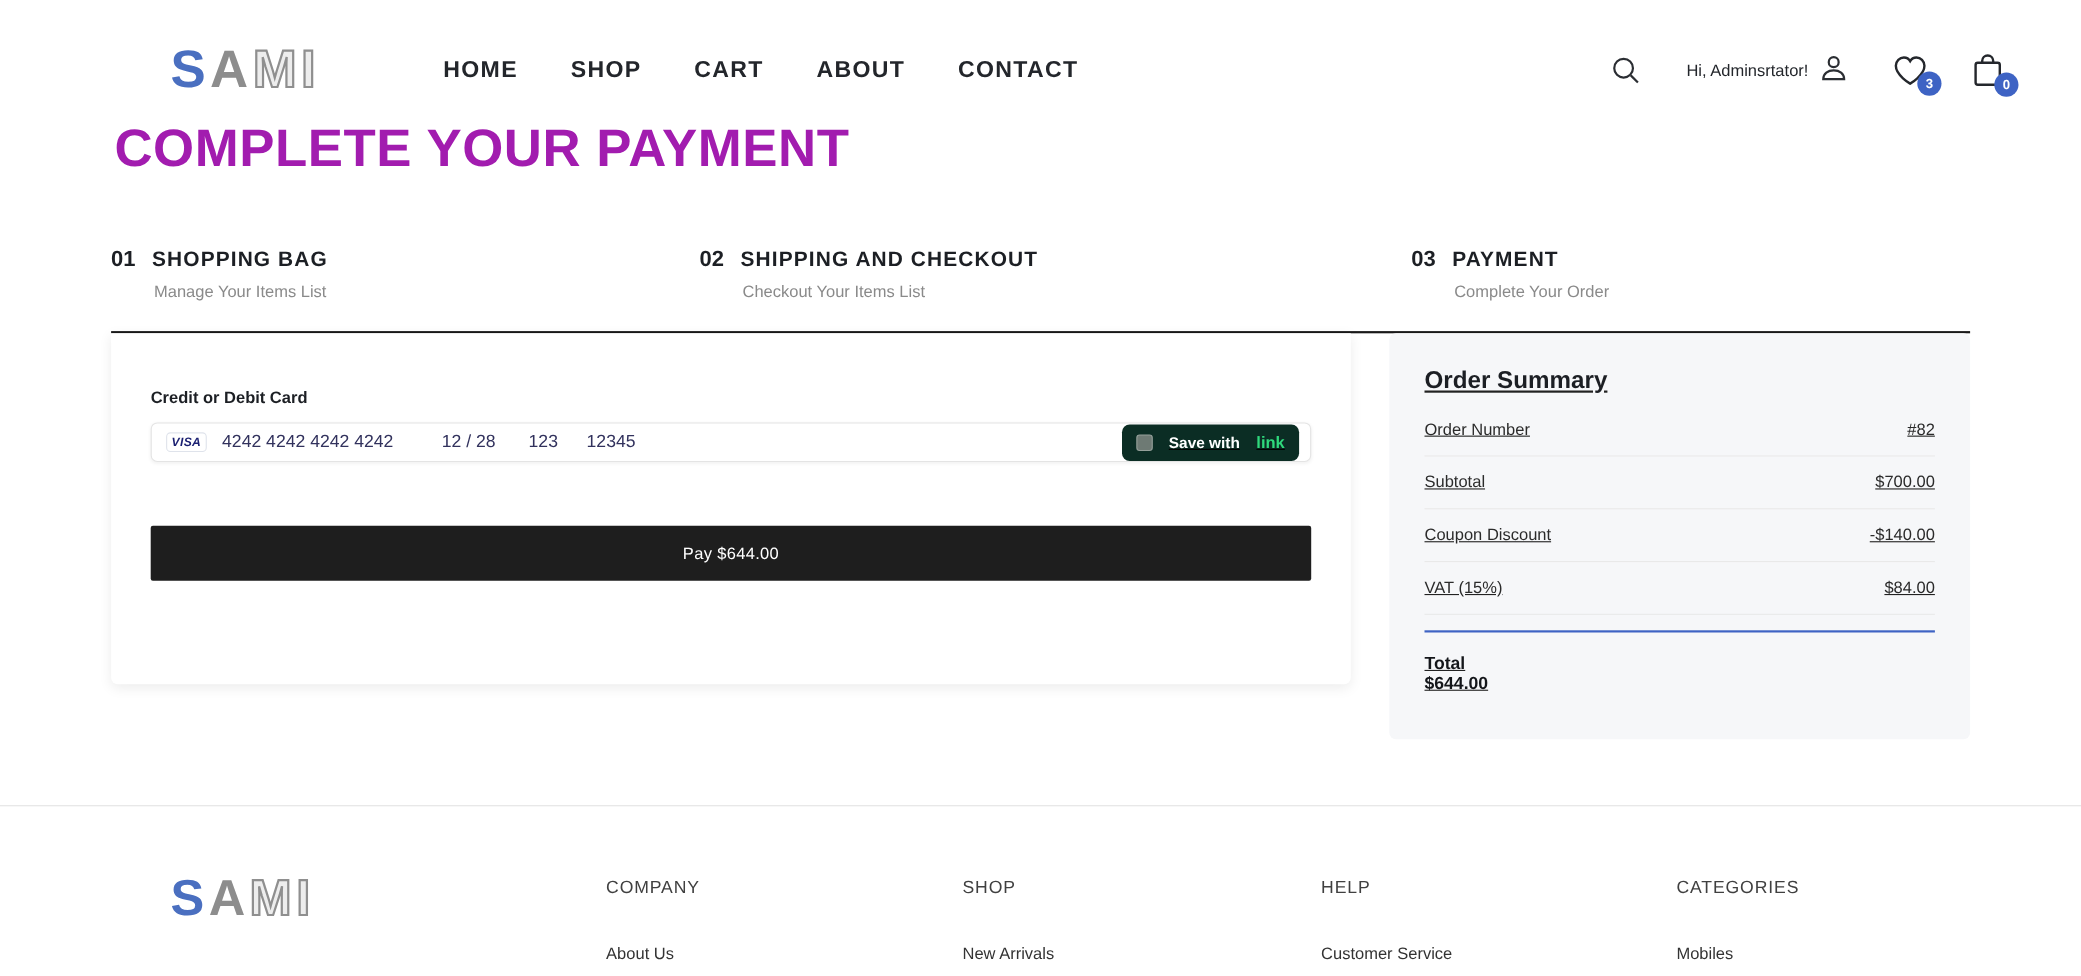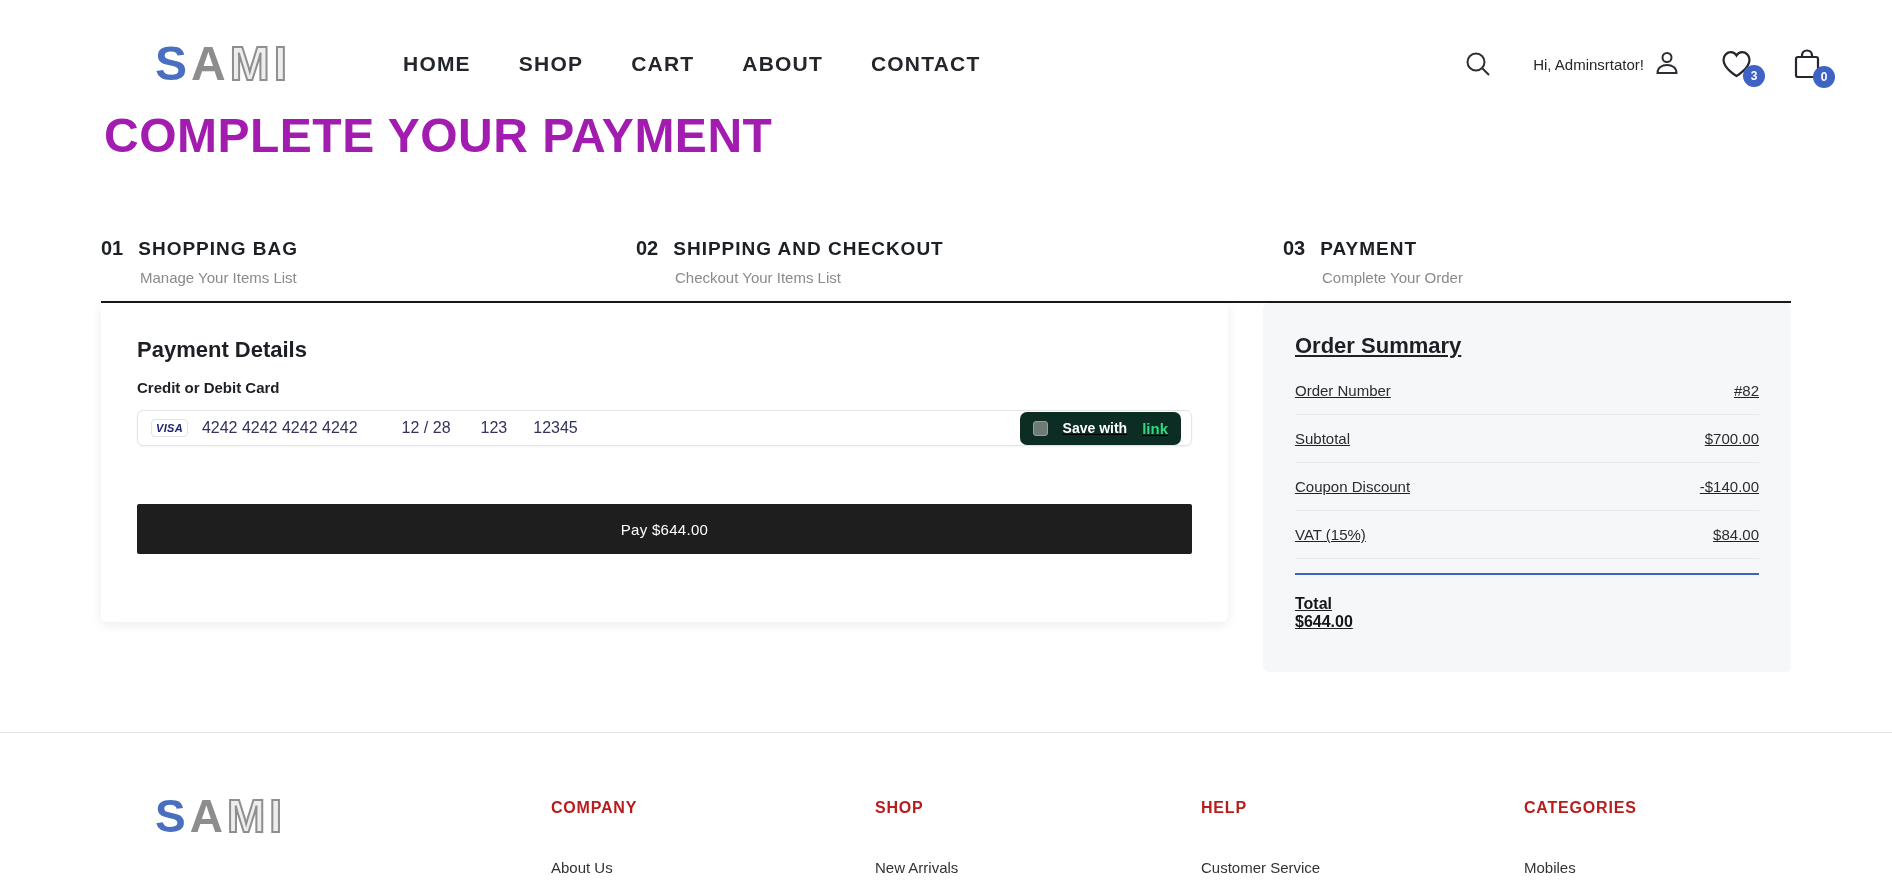--- a/index.html
+++ b/index.html
@@ -31,21 +31,21 @@
   .badge{position:absolute;right:-13px;bottom:-8px;width:22px;height:22px;border-radius:50%;
     background:var(--accent-blue);color:#fff;font-size:12px;font-weight:700;
     display:flex;align-items:center;justify-content:center;}
   .account{display:flex;align-items:center;gap:9px;font-size:15px;color:#23262b;cursor:pointer;}
 
   
   .page-title{margin:4px 0 0 104px;font-size:48px;font-weight:800;letter-spacing:.5px;color:#a21caf;}
 
   
   .steps{position:relative;width:1690px;margin:58px auto 0;height:66px;}
-  .step{position:absolute;top:16px;}
+  .step{position:absolute;top:4px;}
   .step:nth-child(1){left:0;}
   .step:nth-child(2){left:535px;}
   .step:nth-child(3){left:1182px;}
   .step-head{display:flex;align-items:baseline;gap:15px;}
   .step-num{font-size:20px;font-weight:700;color:#1c1f24;}
   .step-title{font-size:19px;font-weight:700;letter-spacing:1px;color:#1c1f24;}
   .step-sub{margin:9px 0 0 39px;font-size:15px;color:#8a8a8a;}
 
   .top-divider{width:1690px;height:2px;margin:14px auto 0;background:#191919;}
 
@@ -86,21 +86,21 @@
     font-size:16px;font-weight:800;color:#14161a;flex-direction:column;}
 
   
   .footer{margin-top:60px;border-top:1px solid #e3e3e3;position:relative;height:152px;background:#fff;}
   .footer .logo{position:absolute;left:155px;top:60px;font-size:46px;}
   .footer-col{position:absolute;top:66px;}
   .footer-col:nth-of-type(2){left:551px;}
   .footer-col:nth-of-type(3){left:875px;}
   .footer-col:nth-of-type(4){left:1201px;}
   .footer-col:nth-of-type(5){left:1524px;}
-  .footer-heading{font-size:16px;font-weight:700;letter-spacing:.8px;color:#b91c1c;}
+  .footer-heading{font-size:16px;font-weight:400;letter-spacing:.8px;color:#404040;}
   .footer-link{display:block;margin-top:42px;font-size:15px;color:#333;text-decoration:none;cursor:pointer;}
 </style>
 </head>
 <body>
 
 <div class="header">
   <div class="logo">
     <span class="l-blue">S</span><span class="l-gray">A</span><span class="l-outline">M</span><span class="l-outline">I</span>
   </div>
 
@@ -177,21 +177,20 @@
     </div>
     <div class="step-sub">Complete Your Order</div>
   </div>
 </div>
 
 <div class="top-divider"></div>
 
 <div class="main">
 
   <section class="payment-card">
-    <h2>Payment Details</h2>
     <div class="method-label">Credit or Debit Card</div>
 
     <div class="card-row">
       <span class="visa-chip">VISA</span>
       <span class="card-field f-number">4242 4242 4242 4242</span>
       <span class="card-field f-expiry">12 / 28</span>
       <span class="card-field f-cvc">123</span>
       <span class="card-field f-postal">12345</span>
 
       <button class="link-pill">

